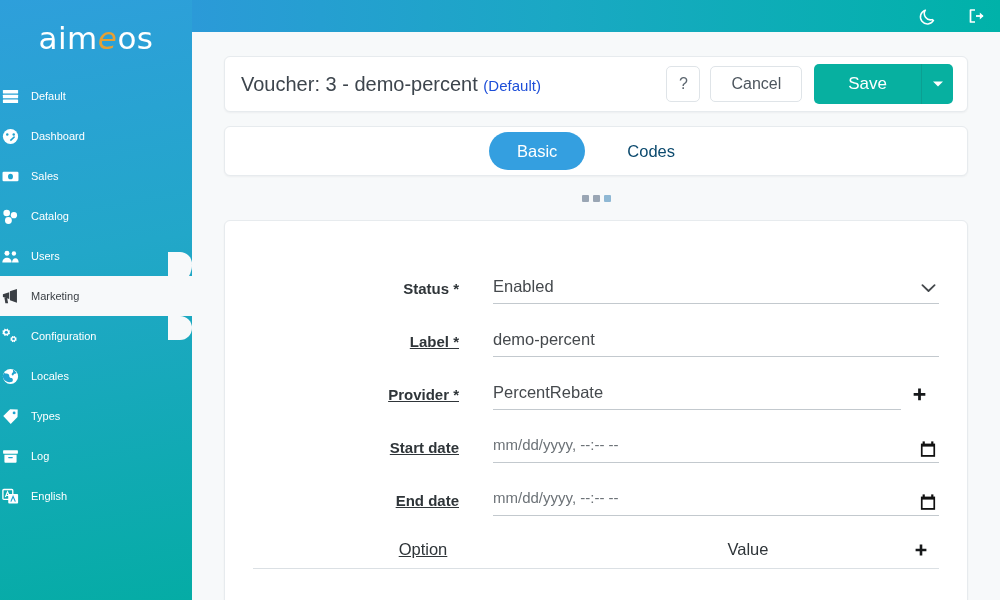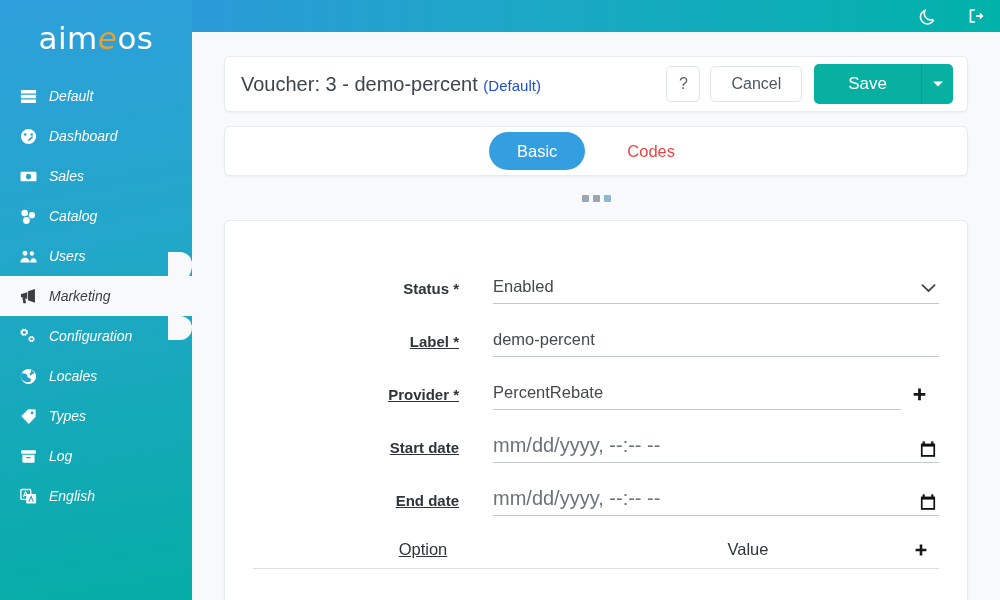--- a/index.html
+++ b/index.html
@@ -36,24 +36,23 @@
     font-family: "DejaVu Sans", sans-serif;
     font-size: 31px; color: #ffffff; letter-spacing: 0.5px;
     font-weight: 400; line-height: 1;
   }
   #logo .word .e { color: #e6a033; font-style: italic; }
 
   .nav { margin-top: 4px; }
   .nav-item {
     position: relative;
     height: 40px; display: flex; align-items: center;
-    padding-left: 18px; gap: 11px;
-    color: #ffffff; font-size: 14px;
+    padding-left: 0; gap: 11px;
+    color: #ffffff; font-size: 11px;
     cursor: pointer;
-    font-style: italic;
   }
   .nav-item .nav-ico {
     width: 20px; height: 20px; flex: 0 0 20px;
     display: flex; align-items: center; justify-content: center;
   }
   .nav-item .nav-ico svg { display: block; }
   .nav-item.active {
     background: #f7f9fa; color: #3a3f44;
   }
   
@@ -126,21 +125,21 @@
   #save-caret svg { display:block; }
 
   
   #tabs-card {
     margin-top: 14px; height: 50px;
     display: flex; align-items: center; justify-content: center; gap: 14px;
   }
   .tab {
     height: 38px; padding: 0 28px; border-radius: 19px;
     display: inline-flex; align-items: center;
-    font-size: 16.5px; color: #ef4444; cursor: pointer;
+    font-size: 16.5px; color: #0c4a6e; cursor: pointer;
   }
   .tab.active { background: #349fe0; color: #ffffff; }
 
   
   #dots-row {
     height: 44px; display: flex; align-items: center; justify-content: center; gap: 4px;
   }
   #dots-row i {
     width: 7px; height: 7px; display: block; border-radius: 1px;
   }
@@ -161,21 +160,21 @@
     font-size: 15px; color: #2f3539; line-height: 1;
   }
   .flabel .t { font-weight: bold; }
   .flabel .u { font-weight: bold; text-decoration: underline; }
   .fctl {
     flex: 1 1 auto; position: relative;
     border-bottom: 1px solid #c3c9ce;
     padding-bottom: 6px;
   }
   .fctl .val { font-size: 16.5px; color: #45494d; line-height: 22px; }
-  .fctl .ph  { font-size: 20px; color: #6d7378; line-height: 22px; }
+  .fctl .ph  { font-size: 15px; color: #6d7378; line-height: 22px; }
   .fctl.short { flex: 0 0 auto; width: 408px; }
   .chev, .cal, .plus {
     position: absolute; display: flex; align-items: center; justify-content: center;
     cursor: pointer;
   }
   .chev { right: 2px; bottom: 8px; width: 18px; height: 14px; }
   .cal  { right: 2px; bottom: 4px; width: 18px; height: 18px; }
   .plus-btn {
     flex: 0 0 36px; width: 36px; display: flex; align-items: center;
     justify-content: center; padding-bottom: 6px; cursor: pointer;

